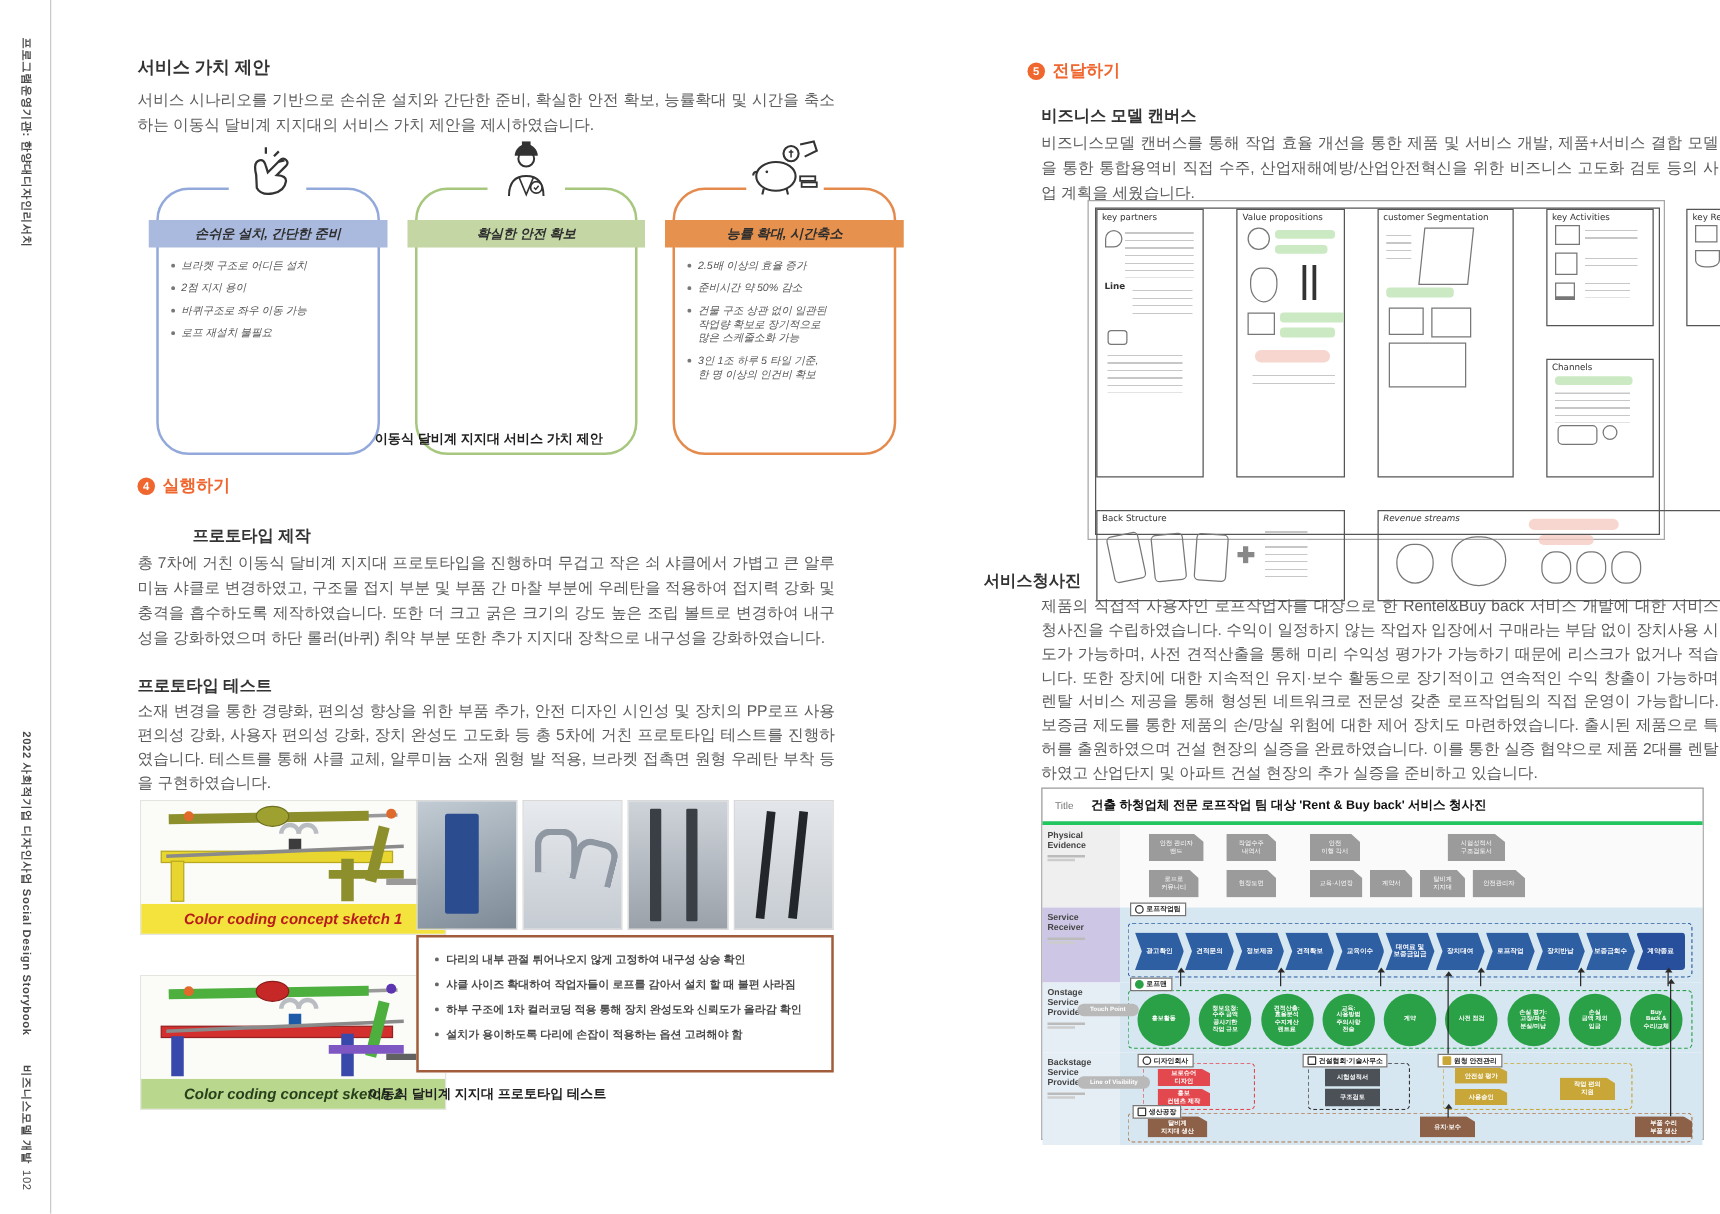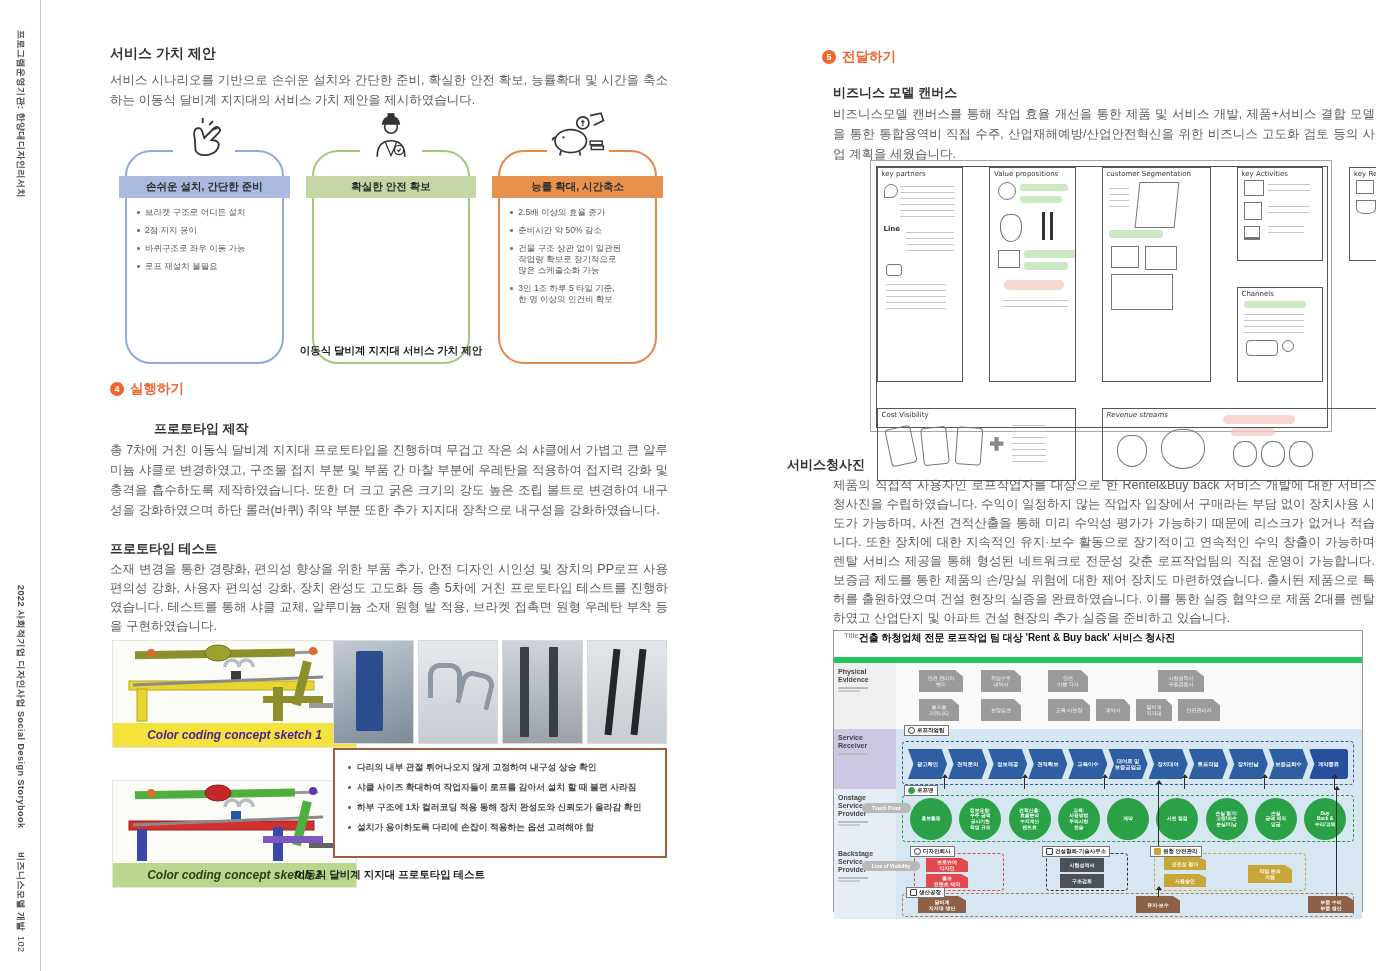--- a/index.html
+++ b/index.html
@@ -18,41 +18,41 @@
   
   .abs{position:absolute;}
   .h-main{font-size:14px;font-weight:bold;color:#333;}
   .h-sub{font-size:13px;font-weight:bold;color:#333;}
   .body-text{font-size:12.5px;line-height:20px;color:#5c5c5c;text-align:justify;}
   .sec-head{display:flex;align-items:center;gap:6px;font-size:13.5px;font-weight:bold;color:#f0662f;}
   .sec-badge{width:14px;height:14px;border-radius:50%;background:#f0662f;color:#fff;
     font-size:9px;display:flex;align-items:center;justify-content:center;font-weight:bold;}
   .caption{font-size:10.5px;font-weight:bold;color:#1f1f1f;text-align:center;}
   
-  #value-boxes{left:125px;top:150px;width:532px;display:flex;gap:28px;}
+  #value-boxes{left:125px;top:150px;width:592px;display:flex;gap:28px;font-style:italic;}
   .vbox{position:relative;flex:1;border:2px solid;border-radius:26px;height:186px;padding-top:24px;background:#fff;}
   .vbox-blue{border-color:#93a9db;}
   .vbox-green{border-color:#a6c77d;}
   .vbox-orange{border-color:#e58a4d;}
   .vbox-icon{position:absolute;top:-40px;left:50%;transform:translateX(-50%);
     width:62px;height:46px;background:#fff;display:flex;align-items:flex-end;justify-content:center;}
   .vbox-header{position:relative;margin:0 -8px;padding:4px 2px;text-align:center;
     font-size:10.5px;font-weight:bold;color:#2e2e2e;}
   .hdr-blue{background:#aab9de;}
   .hdr-green{background:#c3d6a3;}
   .hdr-orange{background:#e6924e;}
   .vbox ul{margin:9px 6px 0 8px;padding-left:10px;}
   .vbox li{font-size:8.5px;line-height:11px;color:#555;margin-bottom:7px;white-space:pre-line;list-style:none;position:relative;}
   .vbox li::before{content:"";position:absolute;left:-8px;top:4px;width:2.5px;height:2.5px;border-radius:50%;background:#777;}
   
   .sketch-card{background:#fdfdfb;border:1px solid #e4e4e0;display:flex;flex-direction:column;}
   .sketch-img{flex:1;position:relative;overflow:hidden;background:#fbfbf8;}
   .sketch-label{height:24px;display:flex;align-items:center;justify-content:center;
     font-size:12px;font-weight:bold;font-style:italic;}
-  .lbl-yellow{background:#f3e33c;color:#4c1d95;}
+  .lbl-yellow{background:#f3e33c;color:#b91c1c;}
   .lbl-green{background:#b9d88e;color:#27411b;}
   #photo-strip{left:333px;top:640px;width:334px;height:104px;display:flex;gap:4px;}
   .photo{flex:1;position:relative;overflow:hidden;border:1px solid #d9d9d9;}
   .ph1{background:linear-gradient(160deg,#c3ccd4 0%,#97a3ae 60%,#7e8a96 100%);}
   .ph1 .blk{position:absolute;left:28%;top:10%;width:34%;height:78%;background:#2b4d8f;border-radius:2px;}
   .ph2{background:linear-gradient(180deg,#e7eaee,#c5cbd2);}
   .shackle{position:absolute;width:24px;height:30px;border:5px solid #8e97a2;border-bottom:none;
     border-radius:12px 12px 0 0;}
   .ph3{background:linear-gradient(180deg,#cfd4da,#9aa1a9);}
   .rail{position:absolute;top:6%;height:88%;width:9px;background:#3a3f46;border-radius:1px;}
@@ -75,21 +75,21 @@
   .c-cs{grid-row:1/3;}
   .c-cost{grid-column:1/3;}
   .c-rev{grid-column:3/6;font-style:italic;}
   .scrib{background:repeating-linear-gradient(0deg,transparent 0 5px,#b9b9b9 5px 6px);opacity:.8;}
   .doodle{position:absolute;border:1.2px solid #777;}
   .hl{position:absolute;border-radius:3px;opacity:.75;}
   .hl-g{background:#b9e2ae;}
   .hl-p{background:#f3c8bd;}
   
   #bp{left:833px;top:630px;width:530px;height:282px;border:1px solid #9a9a9a;background:#fff;box-sizing:border-box;font-family:"Liberation Sans",sans-serif;}
-  #bp-title-row{height:26px;border-bottom:6px solid #22c55e;display:flex;padding:0 10px;}
+  #bp-title-row{height:26px;border-bottom:3px solid #22c55e;display:flex;align-items:center;gap:14px;padding:0 10px;}
   #bp-title-label{font-size:8px;color:#777;}
   #bp-title{font-size:10px;font-weight:bold;color:#111;}
   .bp-row{display:flex;}
   .bp-label{width:62px;box-sizing:border-box;padding:5px 4px;flex:none;}
   .bp-label .ln{font-size:7px;font-weight:bold;color:#444;line-height:8px;}
   .bp-label .sub{margin-top:3px;width:30px;height:2px;background:#bbb;}
   .bp-label .sub2{margin-top:1px;width:22px;height:2px;background:#ccc;}
   .bp-content{flex:1;position:relative;}
   #row-pe{height:66px;}
   #row-pe .bp-label{background:#efefef;}
@@ -340,21 +340,21 @@
       <div class="doodle" style="left:6px;top:32px;width:18px;height:12px;border-radius:0 0 40% 40%;"></div>
     </div>
     <div class="bmc-cell">
       <div class="bmc-title">Channels</div>
       <div class="hl hl-g" style="left:6px;top:13px;width:62px;height:7px;"></div>
       <div class="scrib" style="position:absolute;left:6px;top:26px;width:60px;height:24px;"></div>
       <div class="doodle" style="left:8px;top:52px;width:30px;height:14px;border-radius:4px;"></div>
       <div class="doodle" style="left:44px;top:52px;width:10px;height:10px;border-radius:50%;"></div>
     </div>
     <div class="bmc-cell c-cost">
-      <div class="bmc-title">Cost Visibility</div>
+      <div class="bmc-title">Back Structure</div>
       <div class="doodle" style="left:10px;top:18px;width:24px;height:36px;border-radius:4px;transform:rotate(-12deg);"></div>
       <div class="doodle" style="left:44px;top:18px;width:24px;height:36px;border-radius:4px;transform:rotate(-6deg);"></div>
       <div class="doodle" style="left:78px;top:18px;width:24px;height:36px;border-radius:4px;transform:rotate(4deg);"></div>
       <div class="doodle" style="left:112px;top:28px;width:14px;height:14px;border:none;background:#888;clip-path:polygon(35% 0,65% 0,65% 35%,100% 35%,100% 65%,65% 65%,65% 100%,35% 100%,35% 65%,0 65%,0 35%,35% 35%);"></div>
       <div class="scrib" style="position:absolute;left:134px;top:14px;width:34px;height:44px;"></div>
     </div>
     <div class="bmc-cell c-rev">
       <div class="bmc-title">Revenue streams</div>
       <div class="hl hl-p" style="left:120px;top:6px;width:72px;height:9px;border-radius:5px;"></div>
       <div class="hl hl-p" style="left:128px;top:19px;width:44px;height:8px;border-radius:5px;"></div>

